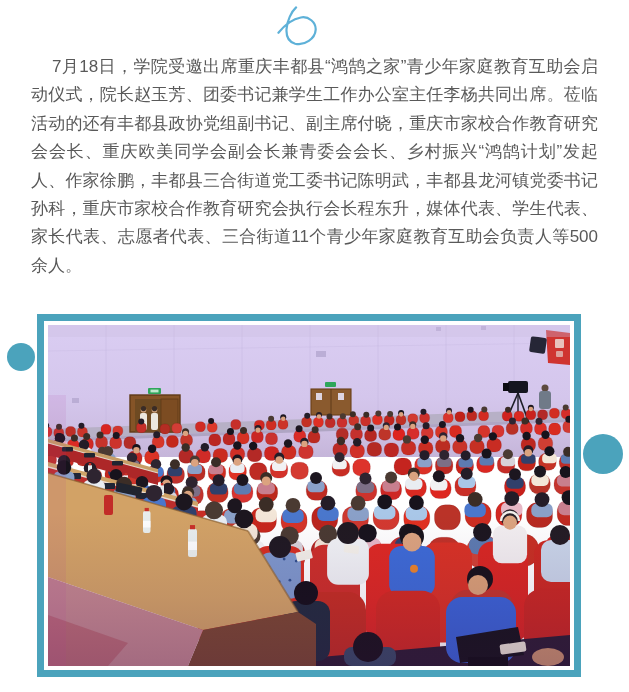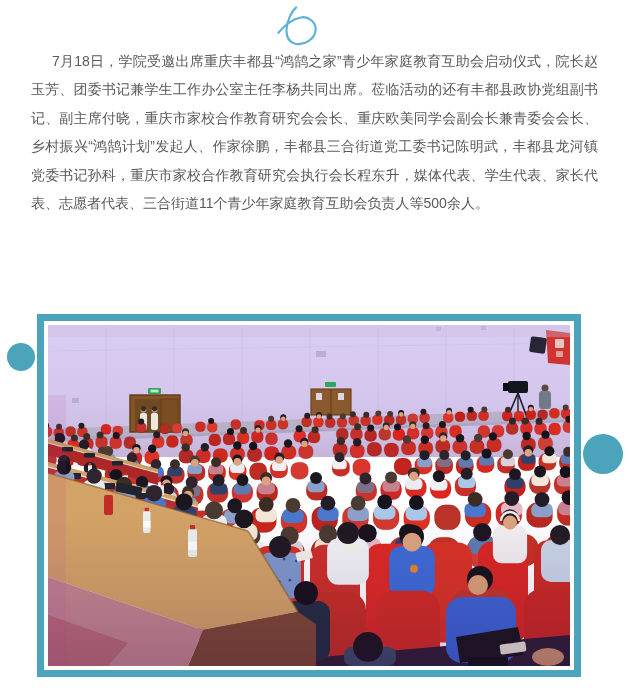--- a/index.html
+++ b/index.html
@@ -4,22 +4,22 @@
 <style>
   html,body{margin:0;padding:0;}
   body{
     width:629px;height:692px;position:relative;overflow:hidden;
     background:var(--page-bg,#ffffff);
     font-family:"Liberation Sans","DejaVu Sans",sans-serif;
   }
   .swirl{position:absolute;left:277px;top:5px;width:42px;height:44px;}
   .swirl path{fill:none;stroke:var(--swirl,#5eb1d8);stroke-width:2.3;stroke-linecap:round;}
   .article{
-    position:absolute;left:31px;top:47px;width:567px;
-    font-size:14px;line-height:28.4px;color:var(--text,#595959);
+    position:absolute;left:31px;top:53px;width:567px;
+    font-size:17px;line-height:28.4px;color:var(--text,#595959);
     text-align:justify;text-indent:21px;margin:0;
   }
   .photo-frame{
     position:absolute;left:37px;top:314px;
     width:522px;height:341px;box-sizing:content-box;
     border:7px solid var(--accent,#4ba3bc);
     padding:4px;background:#ffffff;
   }
   .photo-frame svg{display:block;width:522px;height:341px;}
   .deco-circle{position:absolute;border-radius:50%;background:var(--accent,#4ba3bc);}

